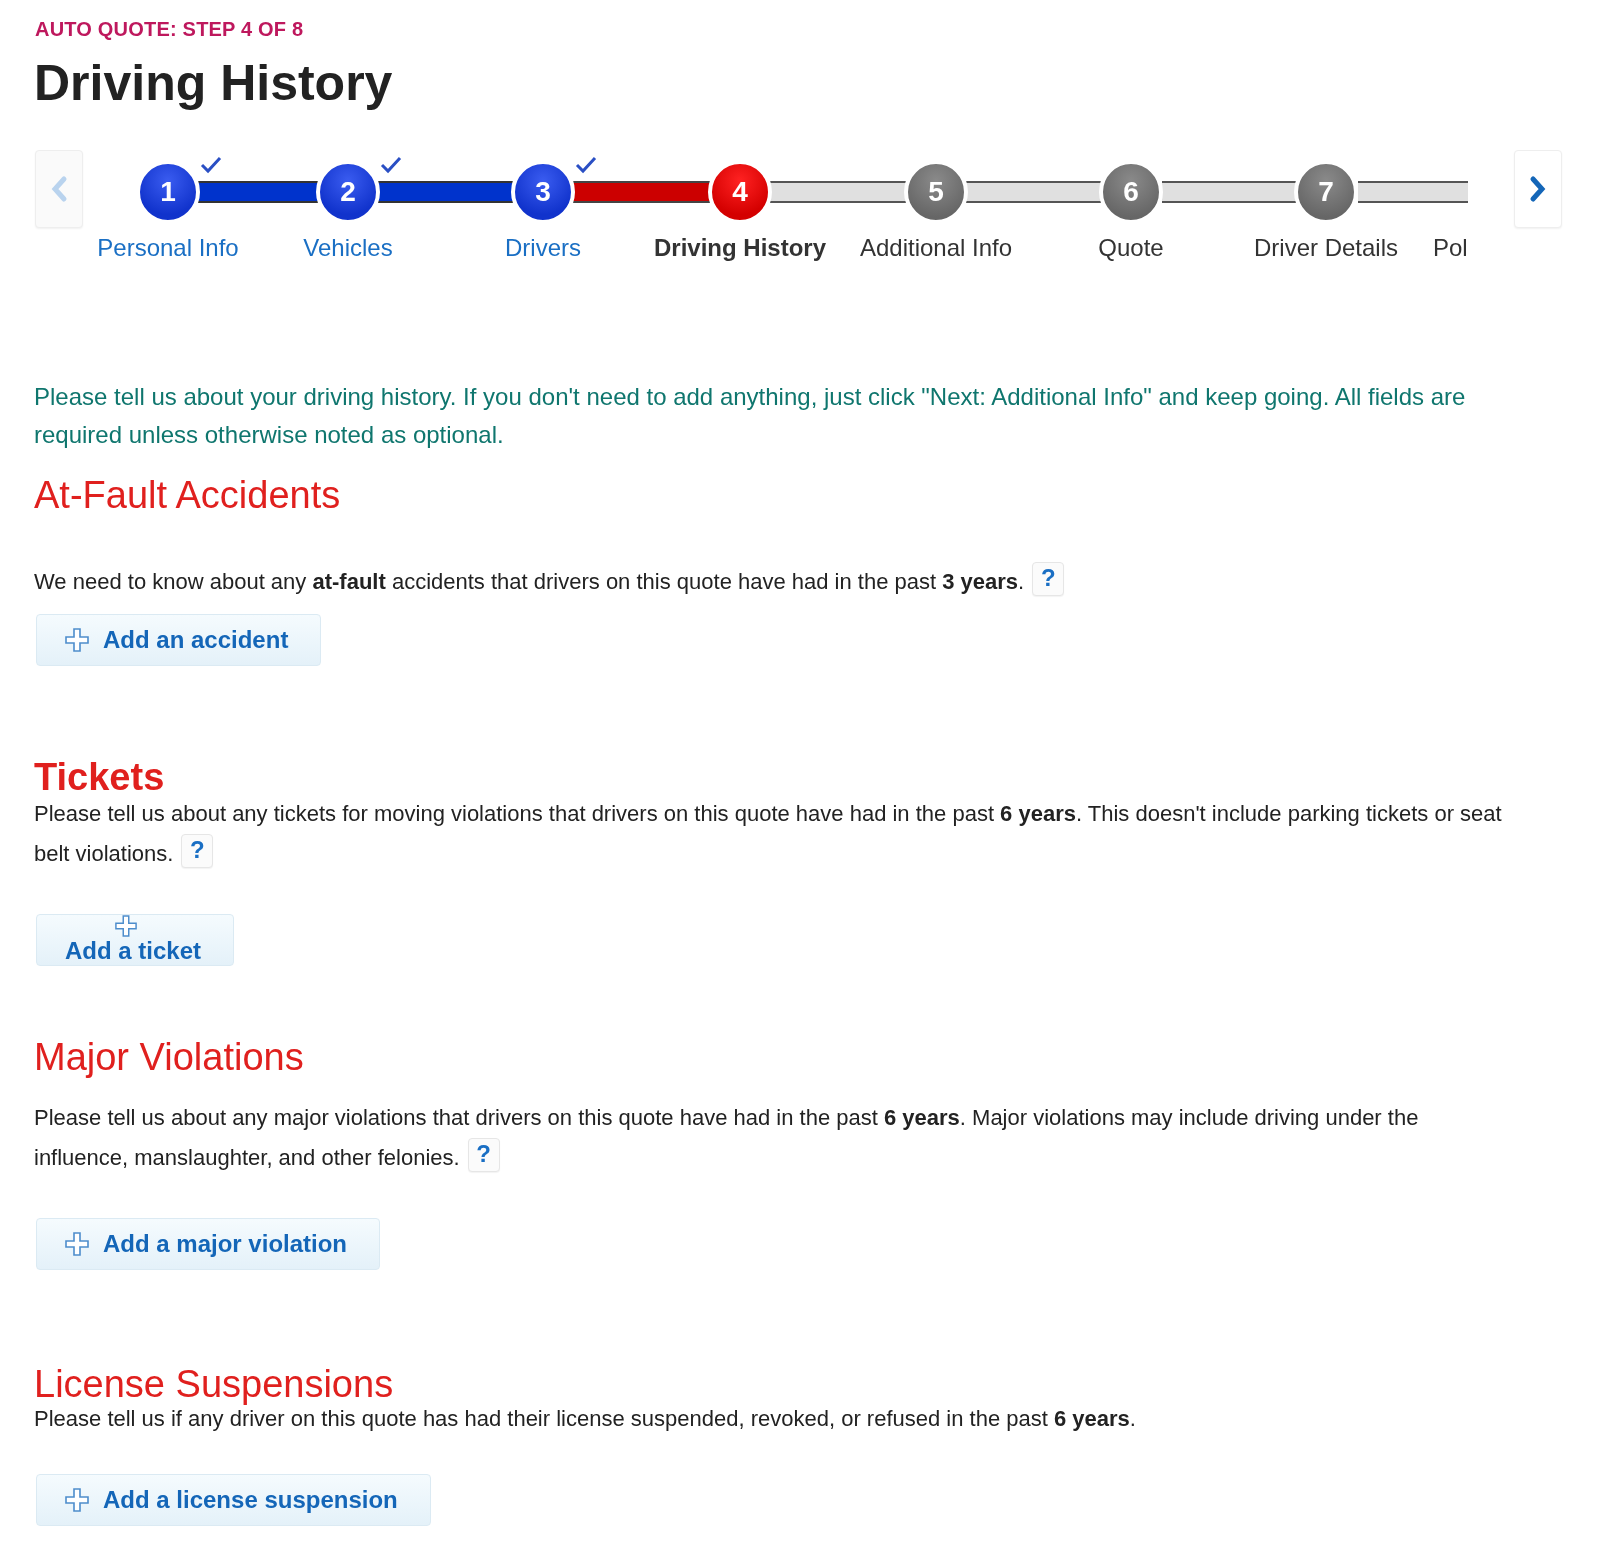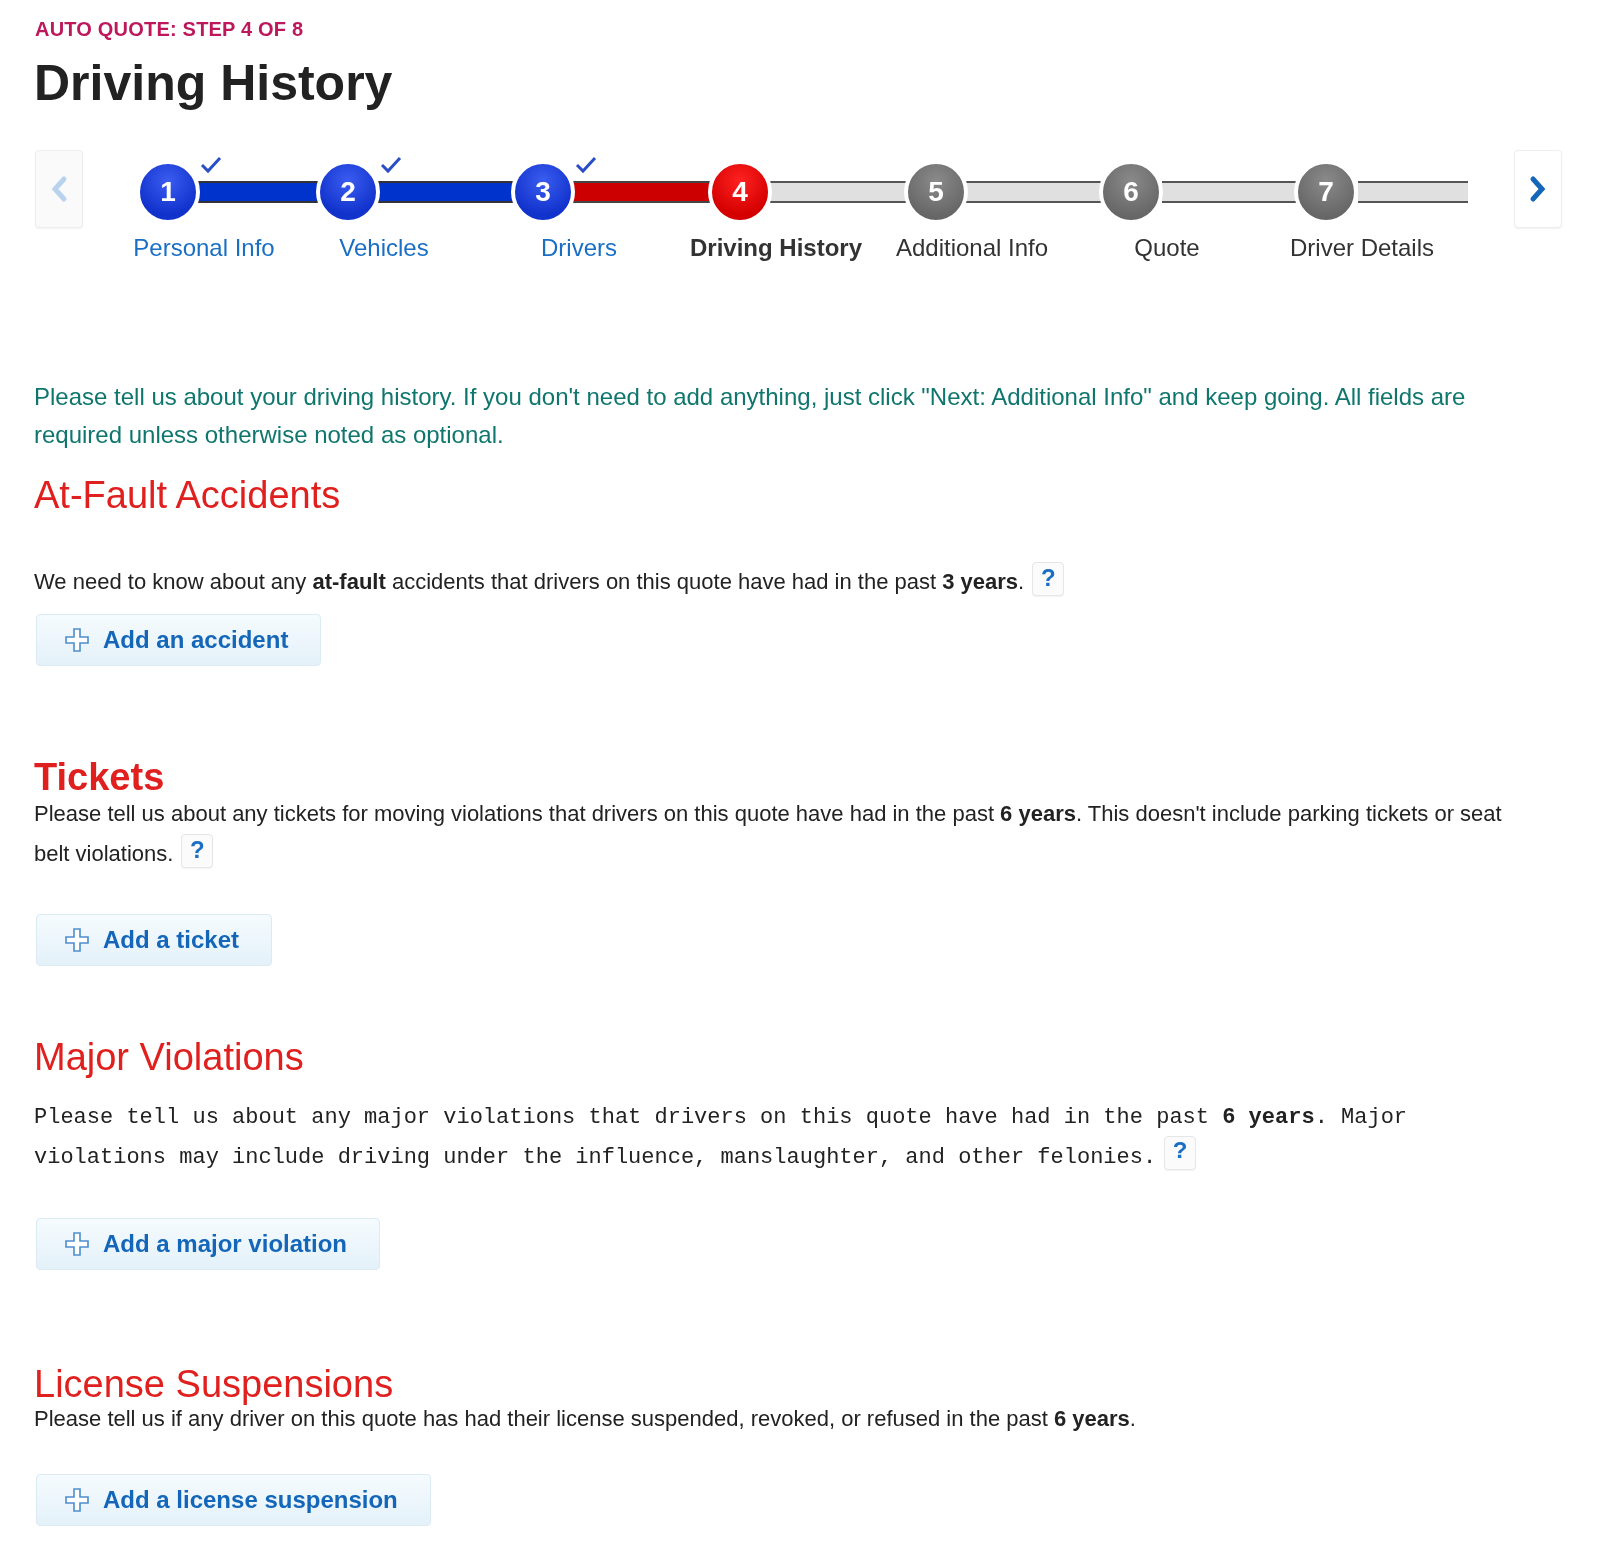--- a/index.html
+++ b/index.html
@@ -20,21 +20,21 @@
     .track.done { background: #0033cc; border-color: #333; }
     .track.current { background: #cc0000; border-color: #444; }
     .track.todo { background: #e0e0e0; border-color: #555; }
 
     .step-circle { position: absolute; top: 12px; width: 64px; height: 64px; border-radius: 50%; border: 4px solid #fff; display: flex; align-items: center; justify-content: center; color: #fff; font-weight: bold; font-size: 28px; }
     .step-circle.done { background: radial-gradient(circle at 50% 30%, #3a5cf0, #1133cc 70%); }
     .step-circle.current { background: radial-gradient(circle at 50% 30%, #ff2222, #d40000 70%); }
     .step-circle.todo { background: radial-gradient(circle at 50% 30%, #8a8a8a, #666 75%); }
 
     .check { position: absolute; top: 8px; width: 22px; height: 18px; }
-    .step-label { position: absolute; top: 86px; font-size: 24px; white-space: nowrap; transform: translateX(-50%); margin-left: 36px; }
+    .step-label { position: absolute; top: 86px; font-size: 24px; white-space: nowrap; transform: translateX(-50%); }
     .step-label.done { color: #1a6fc4; }
     .step-label.current { color: #333; font-weight: bold; }
     .step-label.todo { color: #333; }
     .clip-right { position: absolute; left: 1468px; top: 0; width: 46px; height: 130px; background: #fff; }
 
     
     .intro { position: absolute; left: 34px; top: 378px; width: 1480px; font-size: 24px; line-height: 38px; color: #0f766e; }
     .section-title { position: absolute; left: 34px; font-size: 38px; color: #e0201e; font-weight: normal; }
     .section-text { position: absolute; left: 34px; width: 1480px; font-size: 22px; line-height: 40px; color: #222; }
     .section-text b { font-weight: bold; }
@@ -118,29 +118,29 @@
 <p class="section-text" style="top:538px;margin-top:24px;"><span>We need to know about any </span><b>at-fault</b><span> accidents that drivers on this quote have had in the past </span><b>3 years</b><span>.</span><span class="help">?</span></p>
 <div class="add-btn" style="top:614px;align-items:center;">
   <svg class="plus" viewBox="0 0 24 24">
       <path d="M9 1 H15 V9 H23 V15 H15 V23 H9 V15 H1 V9 H9 Z" fill="#ffffff" stroke="#4d8dcc" stroke-width="1.6"></path>
     </svg>
   <span>Add an accident</span>
 </div>
 
 <h2 class="section-title" style="top:756px;font-weight:bold;">Tickets</h2>
 <p class="section-text" style="top:794px;"><span>Please tell us about any tickets for moving violations that drivers on this quote have had in the past </span><b>6 years</b><span>. This doesn't include parking tickets or seat belt violations.</span><span class="help">?</span></p>
-<div class="add-btn" style="top:914px;">
+<div class="add-btn" style="top:914px;flex-direction:column;">
   <svg class="plus" viewBox="0 0 24 24">
       <path d="M9 1 H15 V9 H23 V15 H15 V23 H9 V15 H1 V9 H9 Z" fill="#ffffff" stroke="#4d8dcc" stroke-width="1.6"></path>
     </svg>
   <span>Add a ticket</span>
 </div>
 
 <h2 class="section-title" style="top:1036px;text-align:right;">Major Violations</h2>
-<p class="section-text" style="top:1098px;font-family:Liberation Mono, monospace;"><span>Please tell us about any major violations that drivers on this quote have had in the past </span><b>6 years</b><span>. Major violations may include driving under the influence, manslaughter, and other felonies.</span><span class="help">?</span></p>
+<p class="section-text" style="top:1098px;"><span>Please tell us about any major violations that drivers on this quote have had in the past </span><b>6 years</b><span>. Major violations may include driving under the influence, manslaughter, and other felonies.</span><span class="help">?</span></p>
 <div class="add-btn" style="top:1218px;">
   <svg class="plus" viewBox="0 0 24 24">
       <path d="M9 1 H15 V9 H23 V15 H15 V23 H9 V15 H1 V9 H9 Z" fill="#ffffff" stroke="#4d8dcc" stroke-width="1.6"></path>
     </svg>
   <span>Add a major violation</span>
 </div>
 
 <h2 class="section-title" style="top:1363px;">License Suspensions</h2>
 <p class="section-text" style="top:1399px;"><span>Please tell us if any driver on this quote has had their license suspended, revoked, or refused in the past </span><b>6 years</b><span>.</span></p>
 <div class="add-btn" style="top:1474px;">

